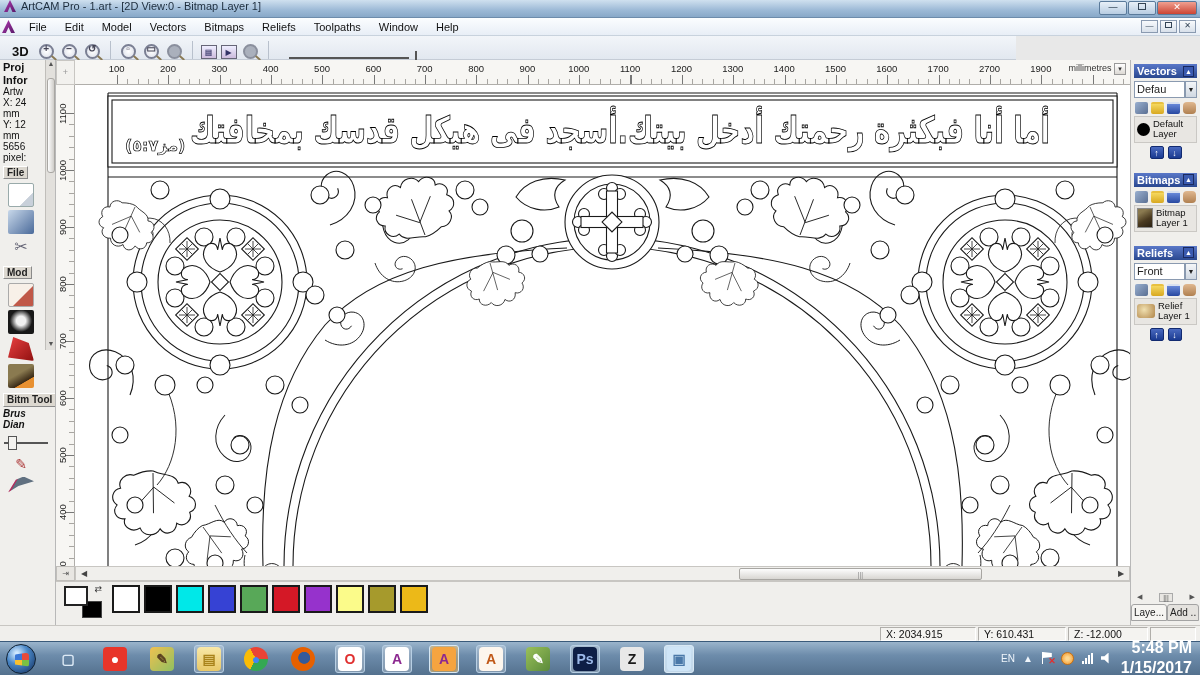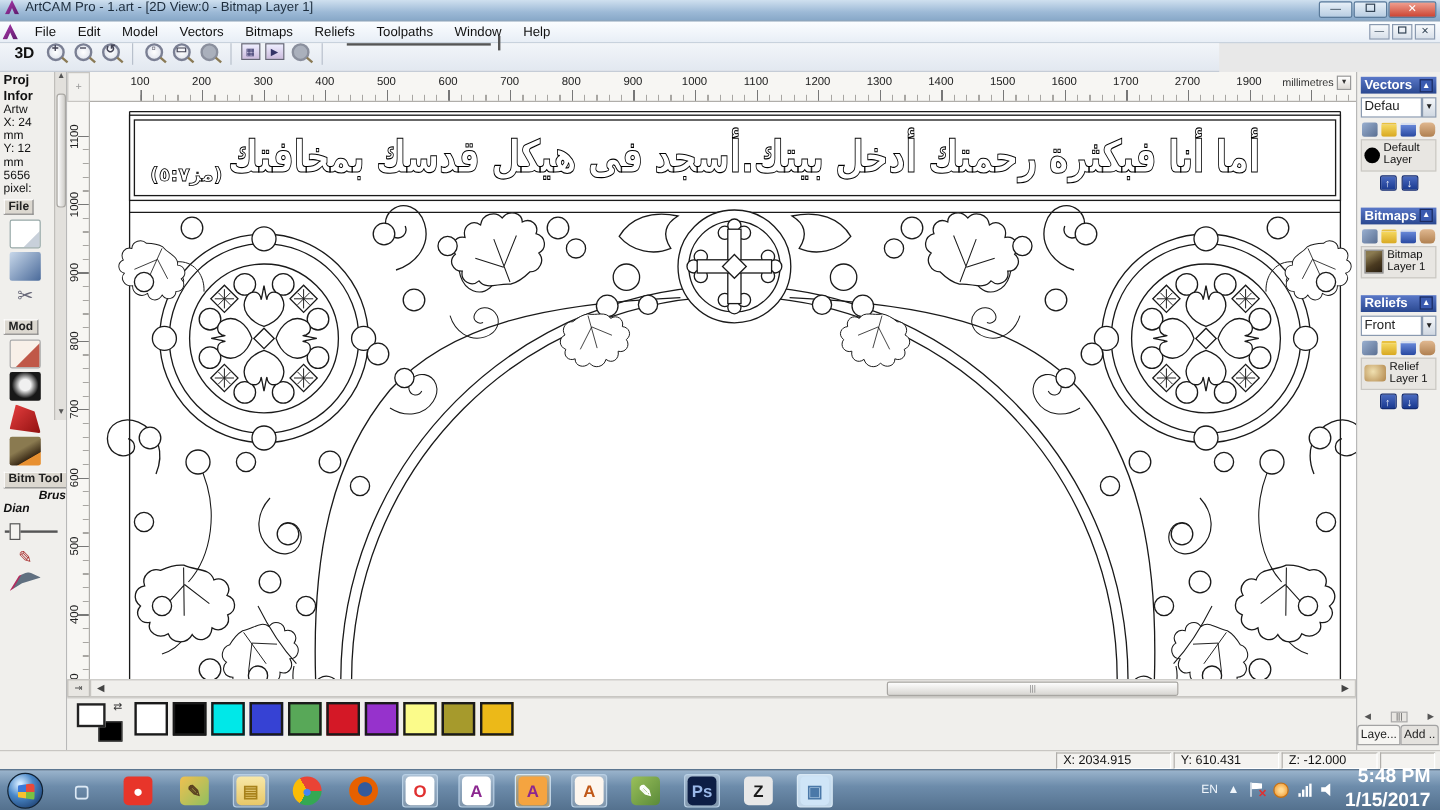--- a/index.html
+++ b/index.html
@@ -16,21 +16,21 @@
   .wbtn.close { width:40px; background:linear-gradient(#f0a090,#cc4433); color:#fff; }
   .gbox { display:inline-block; width:8px; height:7px; border:1px solid #345; background:transparent; }
 
   
   .menubar { left:0; top:18px; width:1200px; height:18px; background:linear-gradient(#fbfdff,#e8eef6); border-bottom:1px solid #c8d2dd; display:flex; align-items:center; padding-left:2px; }
   .menubar .mi { padding:2px 9px; font-size:11px; color:#111; }
   .mdibtns { position:absolute; right:4px; top:20px; display:flex; gap:2px; }
   .mdibtn { width:17px; height:13px; border:1px solid #8a9ab0; background:linear-gradient(#f8fafc,#d8e0ea); font-size:8px; line-height:10px; text-align:center; color:#345; }
 
   
-  .toolbar { left:0; top:36px; width:1016px; height:24px; background:linear-gradient(#f2f5f9,#e2e8f0); border-bottom:1px solid #c5ccd6; display:flex; align-items:flex-start; gap:4px; padding-left:8px; }
+  .toolbar { left:0; top:36px; width:1016px; height:24px; background:linear-gradient(#f2f5f9,#e2e8f0); border-bottom:1px solid #c5ccd6; display:flex; align-items:flex-end; gap:4px; padding-left:8px; }
   .tb3d { font-weight:bold; font-size:13px; padding:0 4px; color:#111; }
   .mag { width:15px; height:15px; border-radius:50%; border:2px solid #7a7f93; position:relative; margin:0 2px; background:radial-gradient(#ffffff,#d9dde8); }
   .mag::after { content:""; position:absolute; width:6px; height:2px; background:#8a7a55; right:-5px; bottom:-2px; transform:rotate(40deg); }
   .mag span { position:absolute; left:0; top:-3px; width:11px; text-align:center; font-size:10px; font-weight:bold; color:#445; }
   .mag.gray { background:#aab0bc; border-color:#8a8f9d; }
   .tsep { width:1px; height:18px; background:#b8c0cc; margin:0 4px; }
   .bmico { width:16px; height:14px; border:1px solid #667; background:linear-gradient(#eef,#cbd); position:relative; font-size:8px; text-align:center; line-height:13px; color:#336; }
   .slider-line { width:120px; height:2px; background:#555; margin-left:12px; position:relative; }
   .slider-line::after { content:""; position:absolute; right:-8px; top:-6px; width:2px; height:12px; background:#555; }
 
@@ -204,21 +204,21 @@
   <div class="lp-chip">File</div>
   <div class="lp-ico" style="background:linear-gradient(135deg,#ffffff 70%,#c8d0da 72%);border:1px solid #9aa;"></div>
   <div class="lp-ico" style="background:linear-gradient(135deg,#c8d8ea,#4a6a9a);"></div>
   <div class="lp-ico" style="font-size:16px;text-align:center;color:#667;">✂</div>
   <div class="lp-chip">Mod</div>
   <div class="lp-ico" style="background:linear-gradient(135deg,#f8f0e8 55%,#c05848 58%);border:1px solid #aaa;"></div>
   <div class="lp-ico" style="background:radial-gradient(circle at 50% 45%,#f0f0f0 25%,#181818 60%);"></div>
   <div class="lp-ico" style="background:linear-gradient(135deg,#e84040,#901010);clip-path:polygon(20% 0,80% 25%,100% 100%,0 85%);"></div>
   <div class="lp-ico" style="background:linear-gradient(150deg,#8a7a50 40%,#3a2a16 70%,#e89030 72%);"></div>
   <div class="lp-chip" style="width:66px;white-space:normal;line-height:1.15;">Bitm Tool</div>
-  <div class="lp-line" style="font-weight:bold;font-style:italic;text-align:right;">Brus</div>
+  <div class="lp-line" style="font-weight:bold;font-style:italic;">Brus</div>
   <div class="lp-line" style="font-weight:bold;font-style:italic;">Dian</div>
   <div style="margin:6px 4px;height:14px;position:relative;">
     <div style="position:absolute;left:0;top:6px;width:44px;height:2px;background:#555;"></div>
     <div style="position:absolute;left:4px;top:0;width:9px;height:14px;background:#f4f3f0;border:1px solid #555;"></div>
   </div>
   <div class="lp-ico" style="height:18px;font-size:14px;text-align:center;color:#a33;">✎</div>
   <div class="lp-ico" style="height:16px;background:linear-gradient(120deg,#b03060 30%,#607080 32%);clip-path:polygon(0 100%,30% 20%,60% 0,100% 30%,40% 60%);"></div>
   <div class="lp-scroll">
     <span class="arr" style="top:0;">▲</span>
     <div class="thumb"></div>

